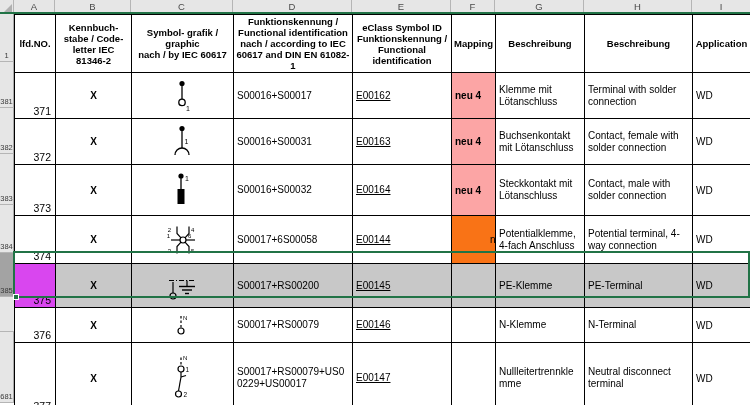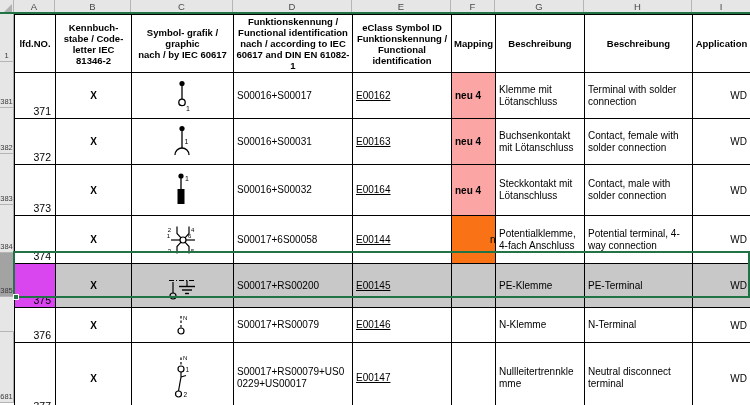--- a/index.html
+++ b/index.html
@@ -23,21 +23,21 @@
   td,th{border:1.5px solid #000;box-sizing:border-box;overflow:hidden;padding:1px 3px;
         font-size:10px;color:#000;vertical-align:middle;background:#fff;}
   th{font-size:9.5px;font-weight:bold;line-height:1.16;text-align:center;white-space:pre-line;padding:1px;}
   td.col-a{text-align:right;vertical-align:bottom;font-size:10.5px;padding:0 4px 1px 0;}
   td.col-b{text-align:center;font-weight:bold;}
   td.col-c{text-align:center;padding:0;}
   td.col-d{word-break:normal;overflow-wrap:anywhere;line-height:1.18;}
   td.col-e{line-height:1.18;text-decoration:underline;}
   td.col-f{line-height:1.1;}
   td.col-g,td.col-h{line-height:1.18;overflow-wrap:anywhere;}
-  td.col-i{text-align:right;}
+  td.col-i{text-align:left;}
   td.map-green{background:#fca5a5;font-weight:bold;}
   td.map-yellow{background:#f97316;padding-left:38px;}
   tr.grayrow td{background:#C8C8C8;}
   tr.grayrow td.col-a{background:#d946ef;}
 
   
   .sel-rect{position:absolute;left:13px;top:251px;width:737px;height:47px;
             border:2px solid #217346;box-sizing:border-box;z-index:5;pointer-events:none;}
   .fill-handle{position:absolute;left:13px;top:294px;width:6px;height:6px;background:#217346;
                border:1px solid #fff;box-sizing:border-box;z-index:6;}

